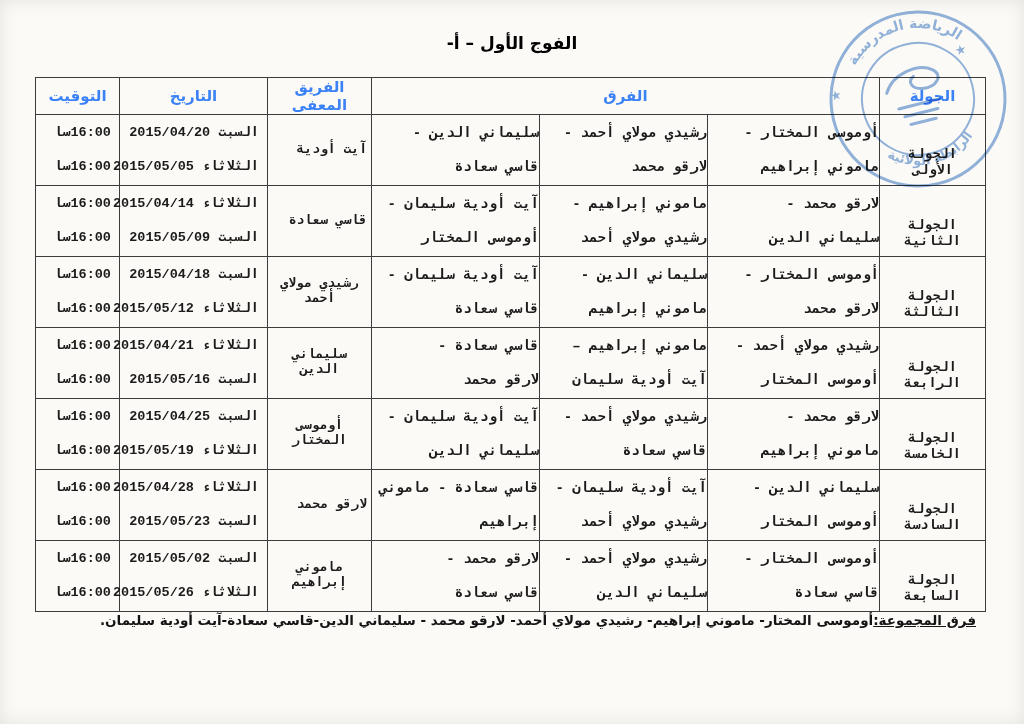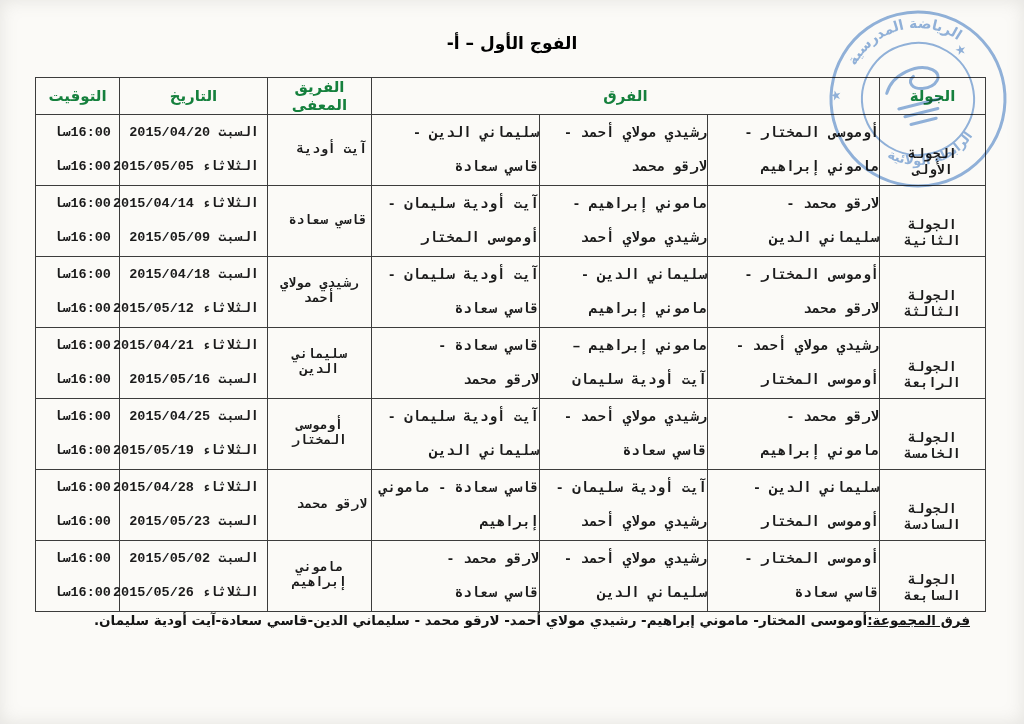--- a/index.html
+++ b/index.html
@@ -36,21 +36,21 @@
   }
   table.sched th, table.sched td{
     border:1.6px solid #3c3c3c;
     padding:0;
     font-weight:bold;
     vertical-align:middle;
   }
   table.sched th{
     height:36px;
     font-size:15px;
-    color:#15803d;
+    color:#3b82f6;
     text-align:center;
   }
   table.sched td{height:70px;font-family:Liberation Mono, monospace;}
   .cw{
     height:70px;
     display:flex;
     flex-direction:column;
     align-items:flex-start;
     justify-content:center;
   }
@@ -69,21 +69,21 @@
     padding-right:8px;
   }
   .date-cell .line{font-size:13.5px;}
   .time-cell .line{font-size:13.5px;}
   .match-cell .line{font-size:14px;}
   .notes{
     position:absolute;
     top:612px;right:38px;left:38px;
   }
   .note{
-    margin:0 16px 15px;
+    margin:0 10px 15px;
     font-size:13.5px;
     font-weight:bold;
     text-align:right;
     color:#141414;
   }
   .note-label{text-decoration:underline;}
   .stamp{
     position:absolute;
     top:8px;left:827px;
     width:182px;height:182px;

